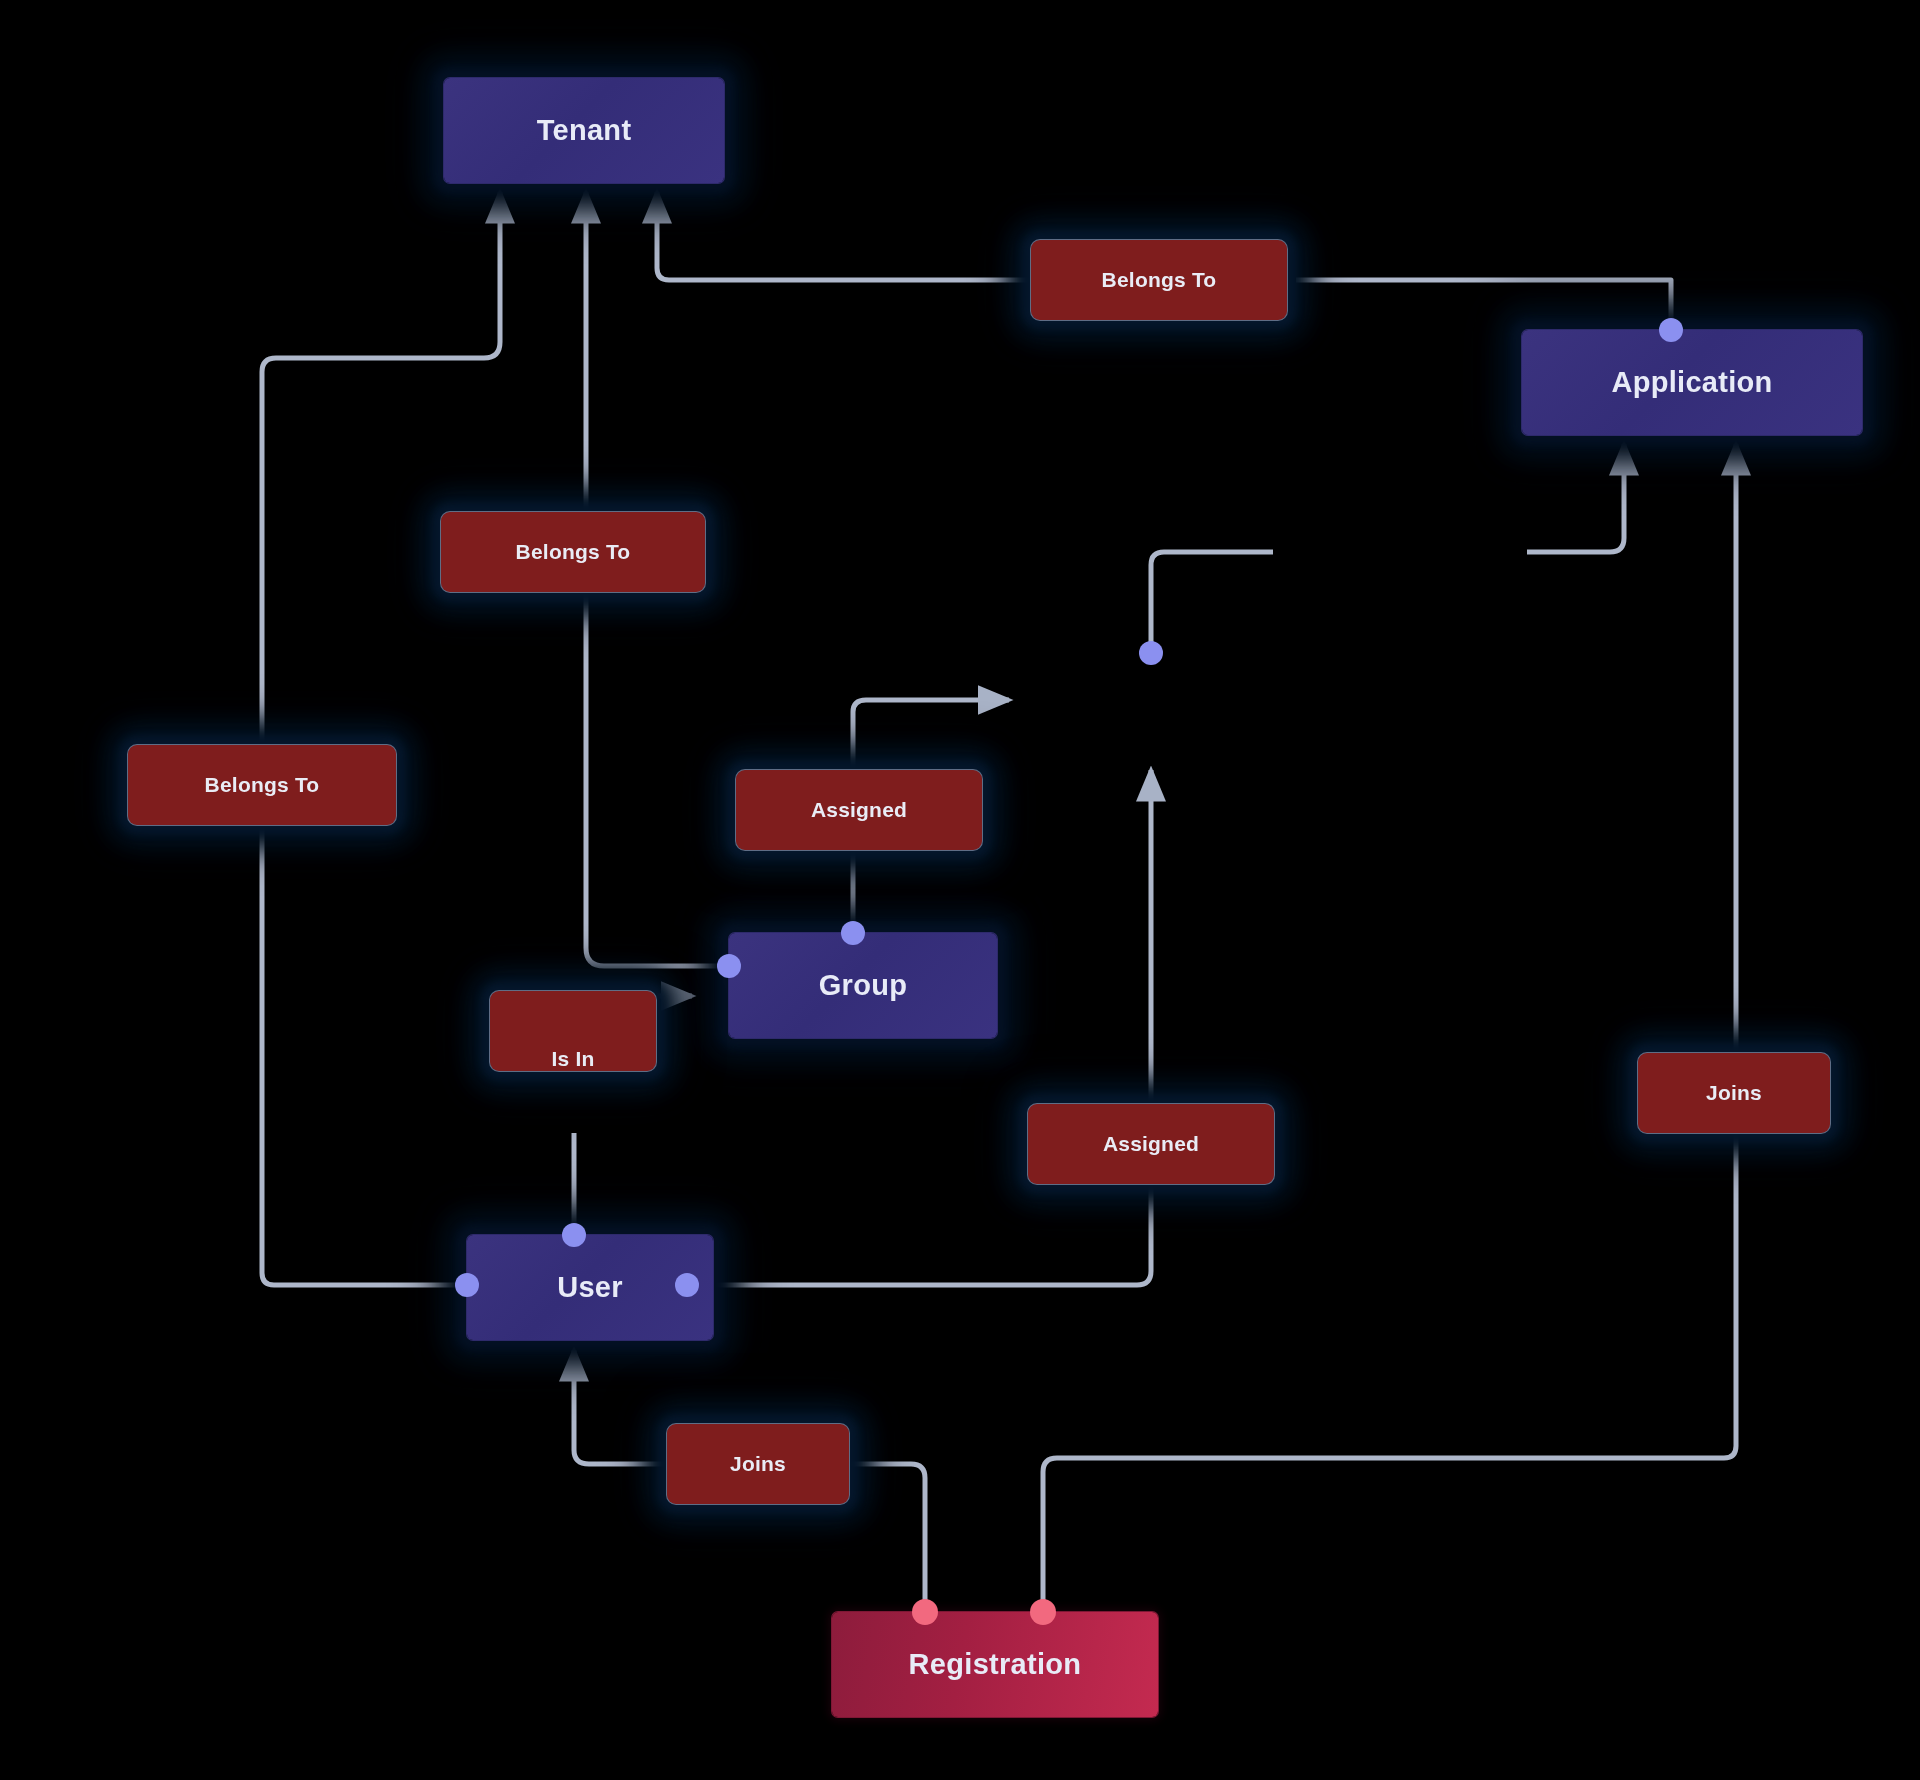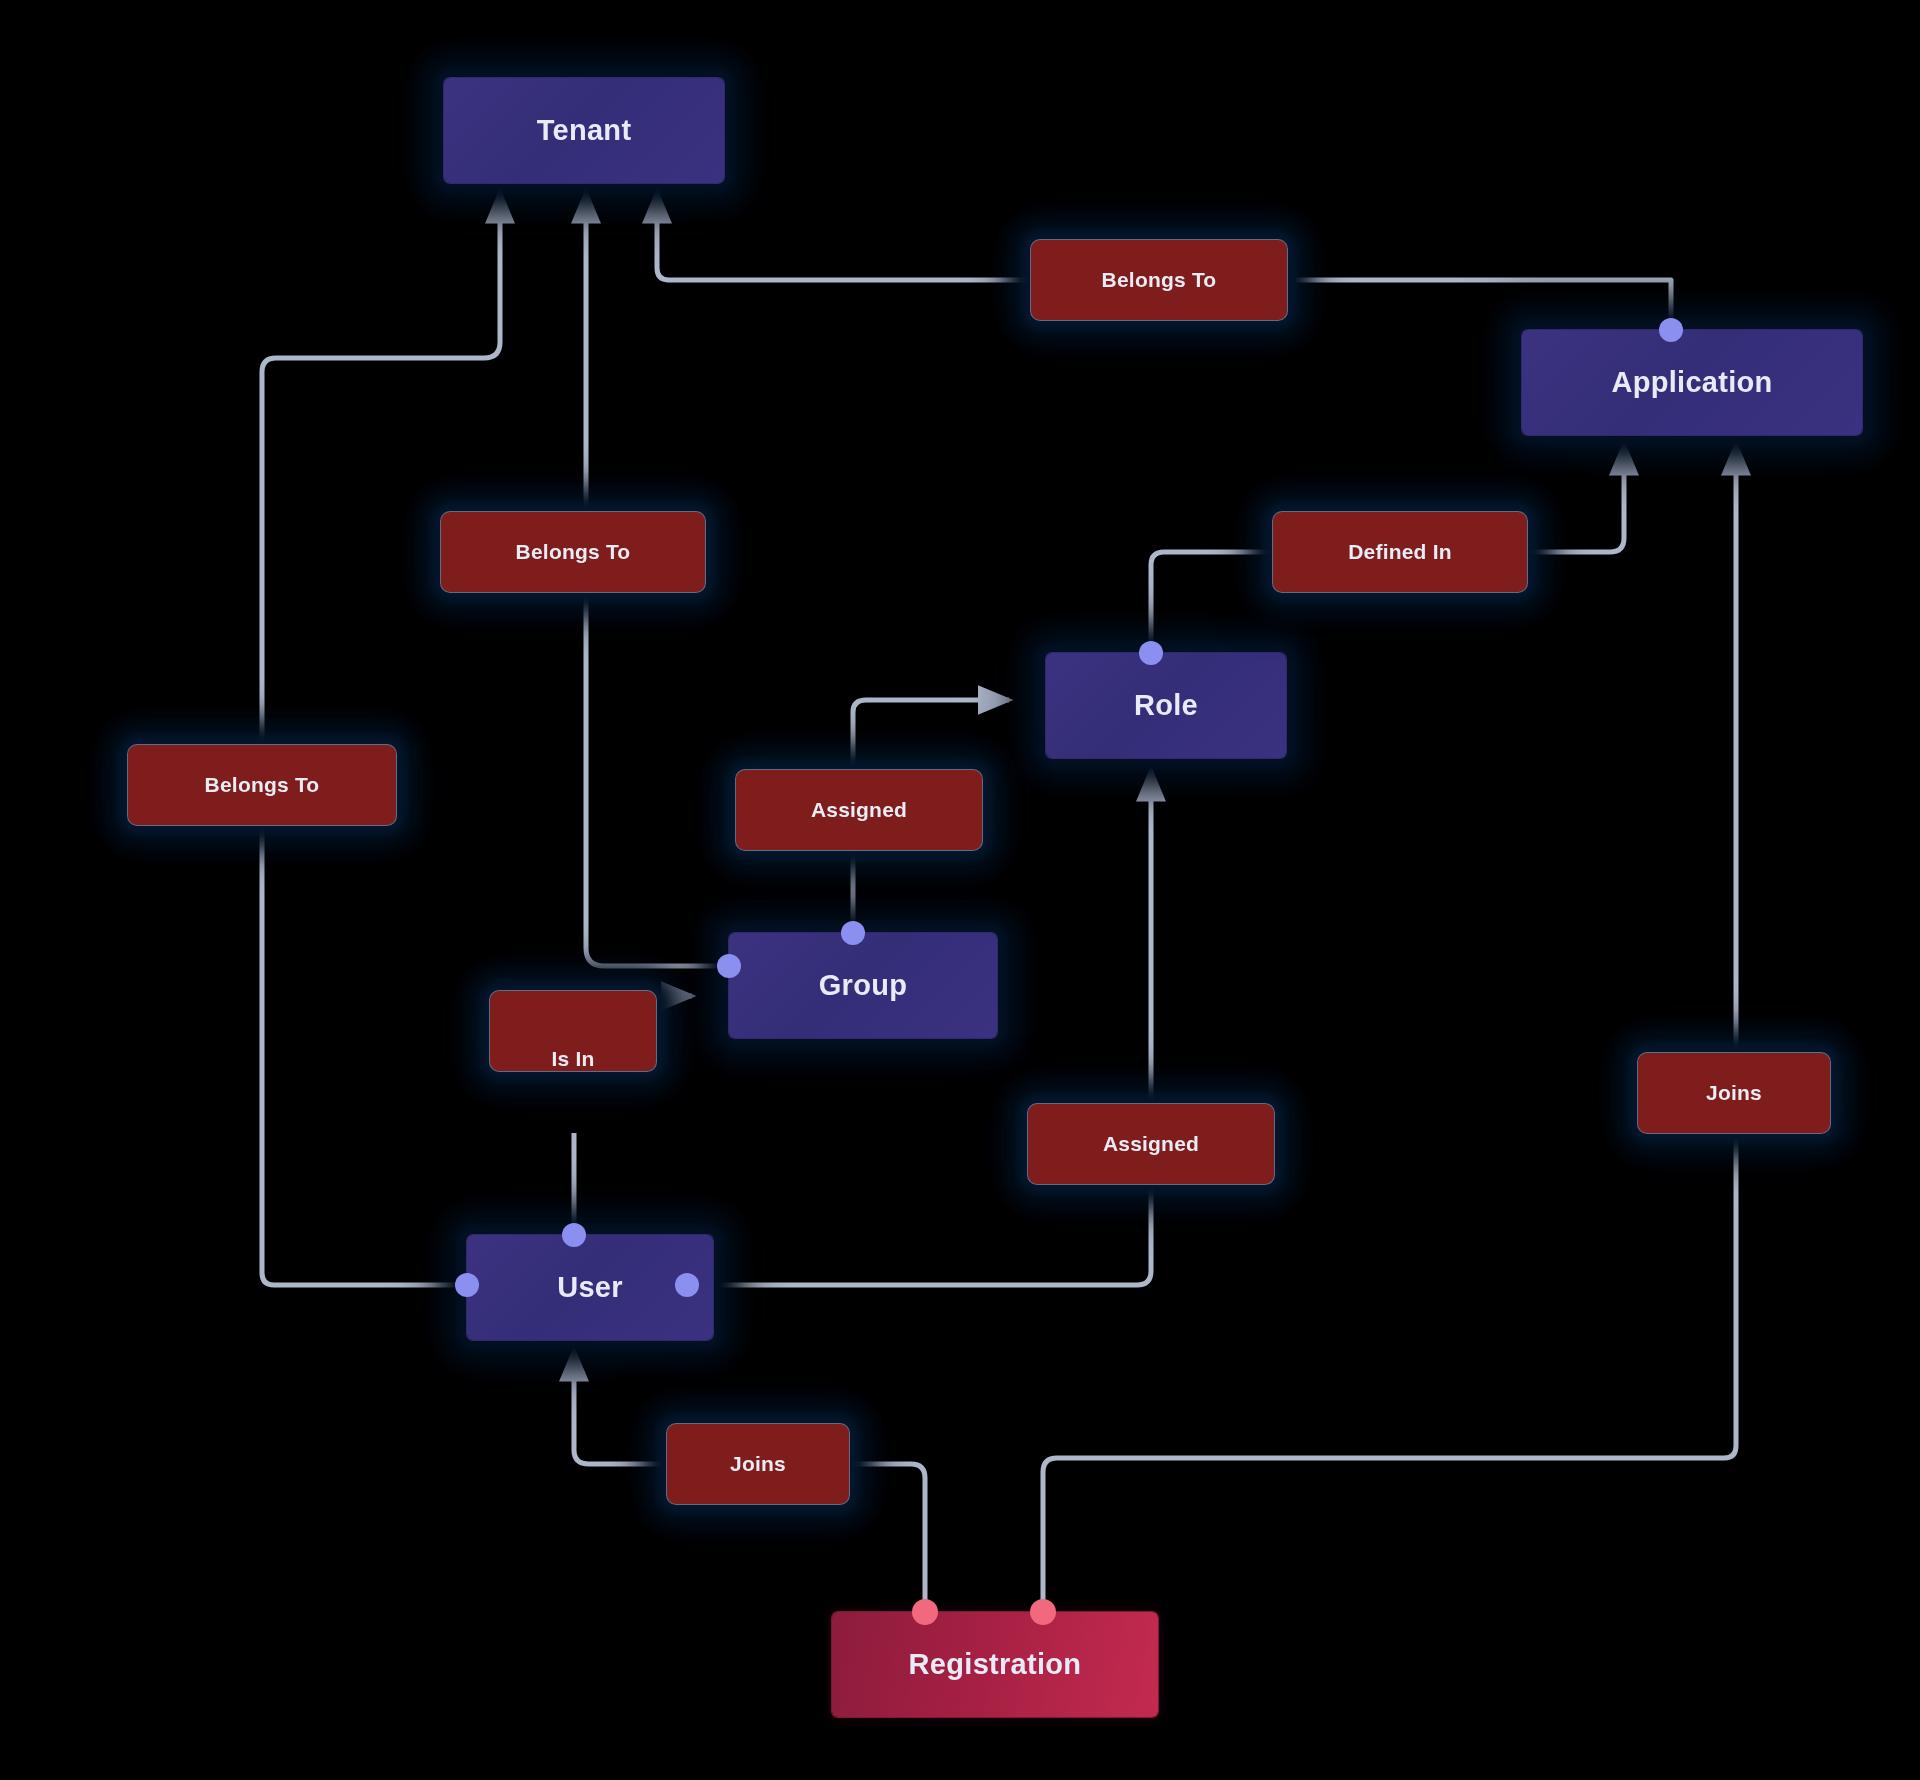--- a/index.html
+++ b/index.html
@@ -140,23 +140,20 @@
   </svg>
 
   <div class="node entity" style="left:420px; top:78px; width:280px; height:105px;">
     <span>Tenant</span>
   </div>
 
   <div class="node entity" style="left:1498px; top:330px; width:340px; height:105px;text-align:right;">
     <span>Application</span>
   </div>
 
-  <div class="node entity" style="left:1022px; top:653px; width:240px; height:105px;">
-    <span>Role</span>
-  </div>
 
   <div class="node entity" style="left:705px; top:933px; width:268px; height:105px;">
     <span>Group</span>
   </div>
 
   <div class="node registration" style="left:808px; top:1612px; width:326px; height:105px;">
     <span>Registration</span>
   </div>
 
   <div class="node entity" style="left:443px; top:1235px; width:246px; height:105px;">
@@ -168,23 +165,20 @@
   </div>
 
   <div class="label" style="left:417px; top:512px; width:264px; height:80px;">
     <span>Belongs To</span>
   </div>
 
   <div class="label" style="left:104px; top:745px; width:268px; height:80px;">
     <span>Belongs To</span>
   </div>
 
-  <div class="label" style="left:1249px; top:512px; width:254px; height:80px;">
-    <span>Defined In</span>
-  </div>
 
   <div class="label" style="left:712px; top:770px; width:246px; height:80px;">
     <span>Assigned</span>
   </div>
 
   <div class="label" style="left:466px; top:991px; width:166px; height:80px;align-items:flex-end;">
     <span>Is In</span>
   </div>
 
   <div class="label" style="left:1004px; top:1104px; width:246px; height:80px;">

